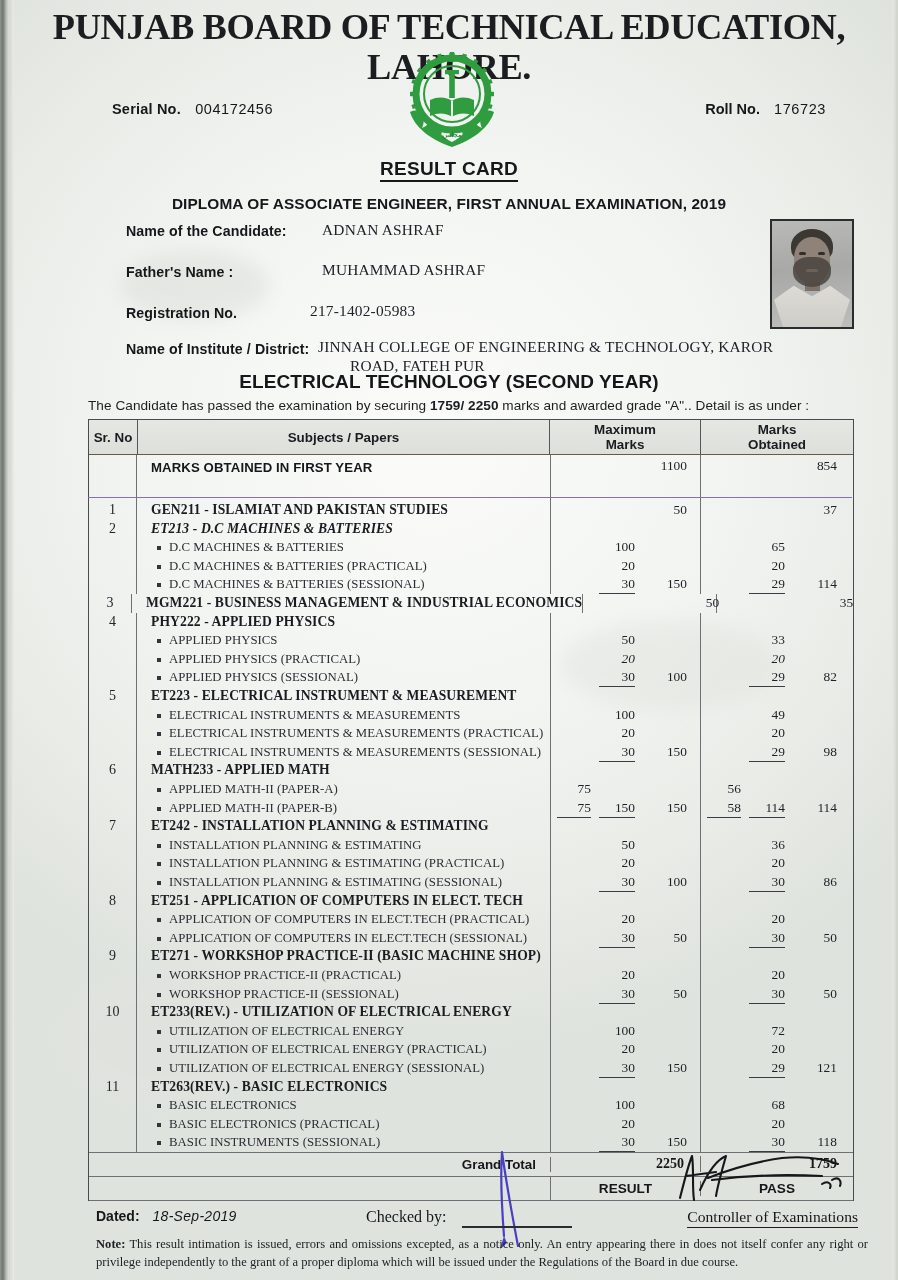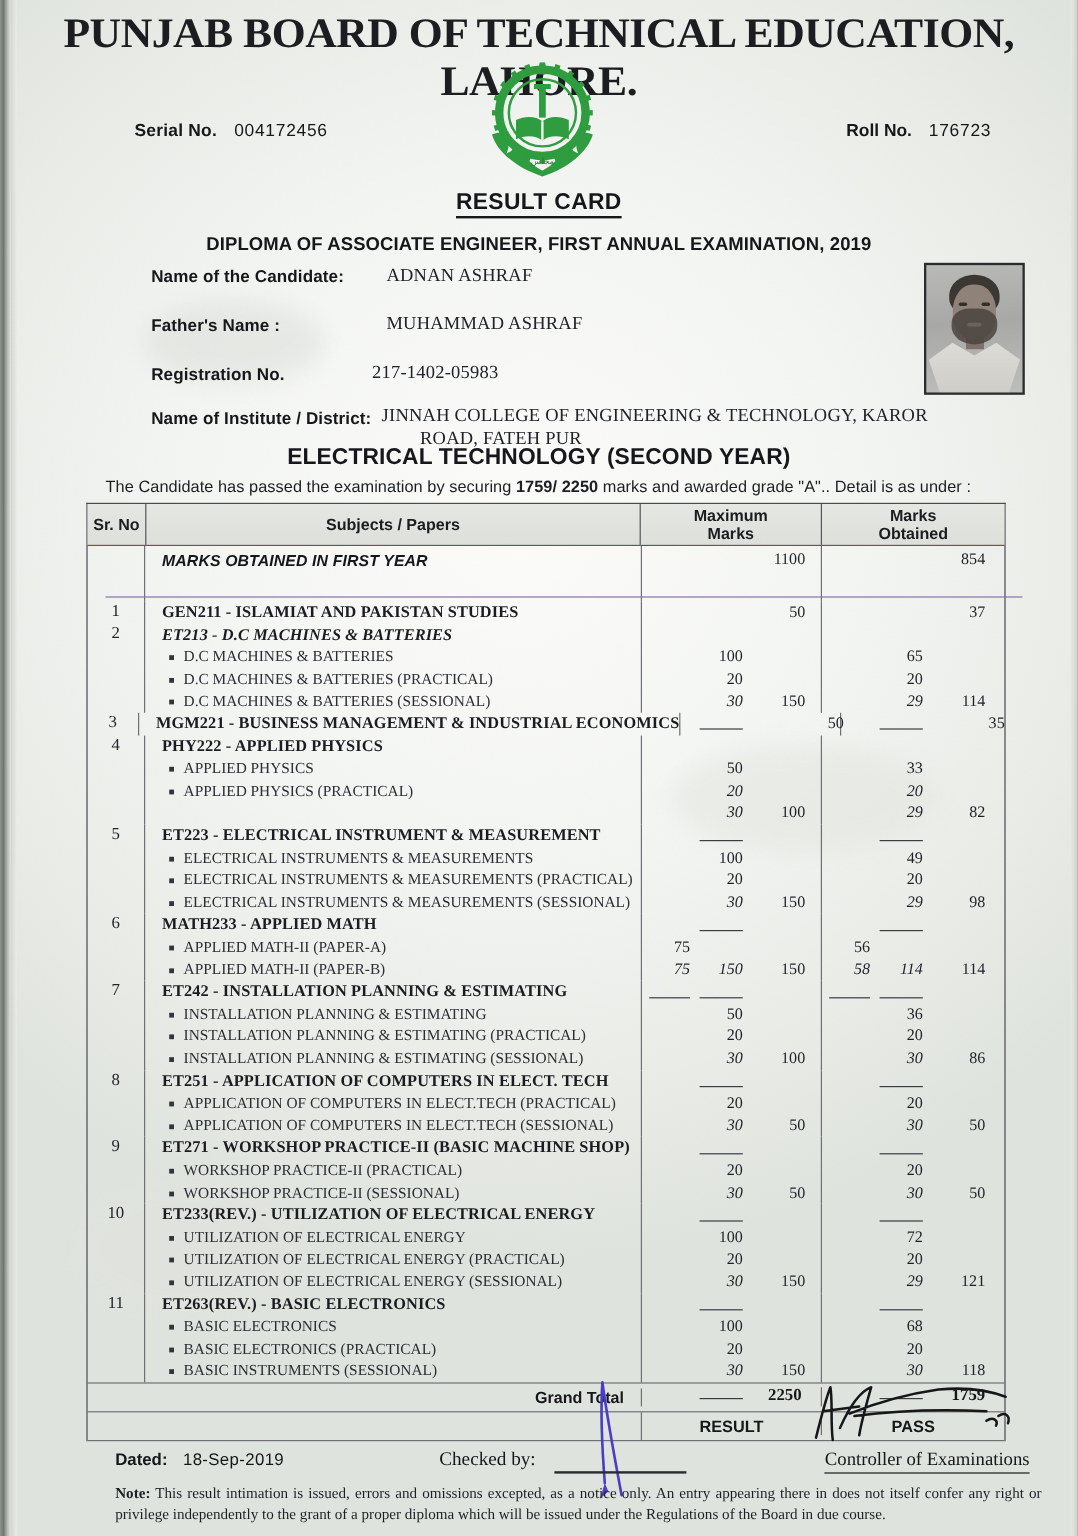--- a/index.html
+++ b/index.html
@@ -167,21 +167,21 @@
     top: 398px; left: 88px;
     font-size: 13.6px;
     letter-spacing: 0.05px;
     color: #1c1e22;
   }
   .statement b { font-weight: bold; }
 
   
   .tbl {
     position: absolute;
-    left: 72px; top: 419px;
+    left: 88px; top: 419px;
     width: 764px;
     border: 1.6px solid #4a4a52;
     border-bottom: none;
     background: transparent;
   }
   .thead {
     display: flex;
     border-bottom: 1.6px solid #6a5a45;
     background: linear-gradient(180deg,#e4e7e2,#dcdfda);
     height: 34px;
@@ -190,21 +190,21 @@
     display: flex; align-items: center; justify-content: center;
     font-size: 13.4px; font-weight: bold; text-align: center;
     line-height: 1.12;
     color: #1a1c20;
   }
   .c-sr    { width: 48px; border-right: 1.5px solid #55565c; }
   .c-sub   { flex: 1; border-right: 1.5px solid #55565c; }
   .c-max   { width: 150px; border-right: 1.5px solid #55565c; text-align: center; }
   .c-obt   { width: 152px; }
   .fy-label {
-    font-size: 13.2px; font-weight: bold; letter-spacing: 0.1px; font-style: italic;
+    font-size: 13.2px; font-weight: bold; letter-spacing: 0.1px;
   }
 
   .row { display: flex; }
   .cell-sr {
     width: 48px; text-align: center;
     font-family: "Liberation Serif", serif;
     font-size: 14px; color: #23252b;
     border-right: 1.5px solid #6f7076;
     box-sizing: border-box;
   }
@@ -250,21 +250,21 @@
   .n {
     position: absolute;
     font-family: "Liberation Serif", serif;
     font-size: 13.4px;
     color: #1e2027;
     text-align: right;
   }
   .n.col-paper { width: 34px; left: 6px; }
   .n.col-sub   { width: 36px; left: 48px; }
   .n.col-tot   { width: 40px; left: 96px; }
-  .n.ul { border-bottom: 1.3px solid #3a3c44; padding-bottom: 15px; font-style: italic; }
+  .n.ul { border-bottom: 1.3px solid #3a3c44; padding-bottom: 1px; }
   .n.ital { font-style: italic; }
 
   .grand {
     display: flex;
     height: 23px;
     border-top: 1.4px solid #6f7076;
     align-items: center;
   }
   .grand .lbl {
     flex: 1; text-align: right; padding-right: 14px;
@@ -296,21 +296,21 @@
     width: 764px;
     height: 1.4px;
     background: #8a6fae;
   }
 
   
   .dated {
     position: absolute; left: 96px; top: 1208px;
     font-size: 14px; font-weight: bold;
   }
-  .dated .v { font-weight: normal; margin-left: 9px; letter-spacing: 0.3px;}
+  .dated .v { font-weight: normal; margin-left: 9px; letter-spacing: 0.3px; font-style: italic;}
   .checked {
     position: absolute; left: 366px; top: 1208px;
     font-family: "Liberation Serif", serif;
     font-size: 16px;
   }
   .checkline {
     position: absolute; left: 462px; top: 1226px;
     width: 110px; height: 1.6px; background: #2a2c30;
   }
   .controller {
@@ -540,20 +540,21 @@
               <div class="n col-tot" style="top: 1px;">35</div>
             </div>
           </div>
         </div>
         <div class="row">
           <div class="cell-sr" style="height: 74.4px; padding-top: 1px;">4</div>
           <div class="cell-sub" style="height: 74.4px;">
             <div class="subj-head" style="line-height: 18.6px;">PHY222 - APPLIED PHYSICS</div>
             <div class="paper-line" style="line-height: 18.6px;">APPLIED PHYSICS</div>
             <div class="paper-line" style="line-height: 18.6px;">APPLIED PHYSICS (PRACTICAL)</div>
+            <div class="paper-line" style="line-height: 18.6px;">APPLIED PHYSICS (SESSIONAL)</div>
           </div>
           <div class="cell-max" style="height: 74.4px;">
             <div class="nums">
               <div class="n col-sub" style="top: 19.6px;">50</div>
               <div class="n col-sub ital" style="top: 38.2px;">20</div>
               <div class="n col-sub ul" style="top: 56.8px;">30</div>
               <div class="n col-tot" style="top: 56.8px;">100</div>
             </div>
           </div>
           <div class="cell-obt" style="height: 74.4px;">

